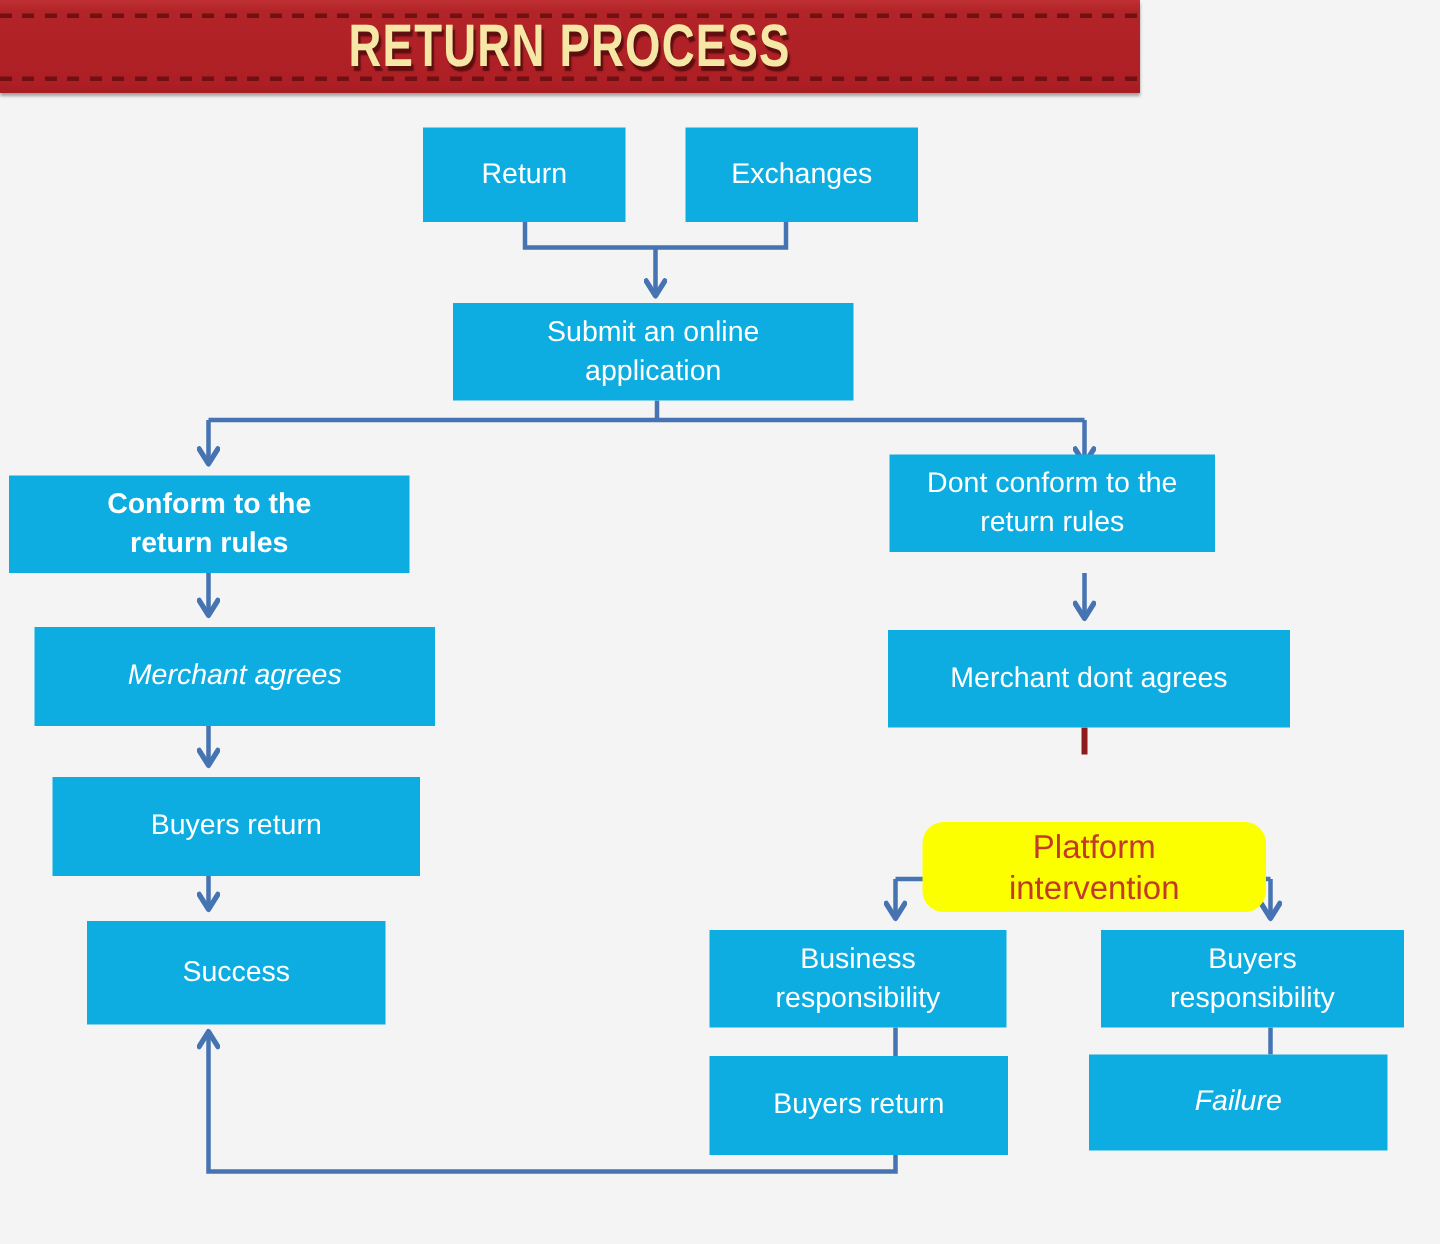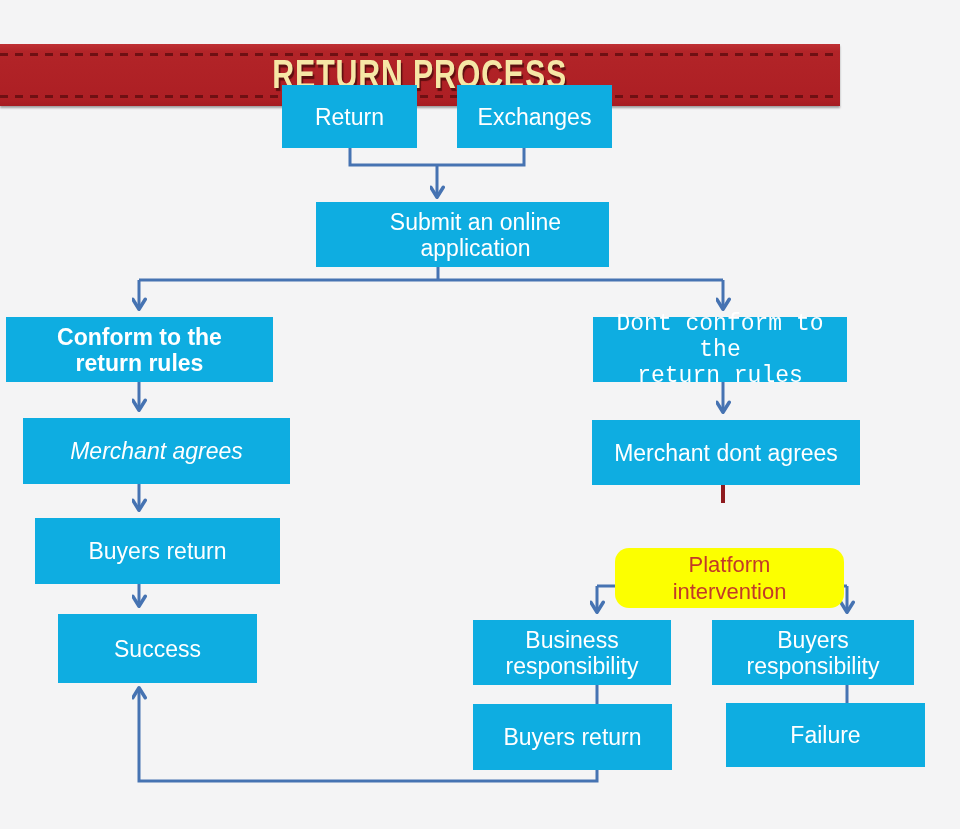--- a/index.html
+++ b/index.html
@@ -15,24 +15,23 @@
     --page-bg:#f4f4f5;
   }
   html,body{margin:0;padding:0;}
   body{
     width:960px;height:829px;position:relative;overflow:hidden;
     background:var(--page-bg);
     font-family:"Liberation Sans", sans-serif;
   }
   
   .banner{
-    position:absolute;left:0;top:0;width:840px;height:62px;
+    position:absolute;left:0;top:0;width:760px;height:62px;
     background:linear-gradient(180deg,#bf3034 0%,var(--banner-bg) 12%,#ad1f24 90%,#a51c21 100%);
     box-shadow:0 2px 2px rgba(0,0,0,0.35);
-    margin-top:44px;
   }
   .banner-dash{
     position:absolute;left:0;width:100%;height:3px;
     background:repeating-linear-gradient(90deg,var(--banner-dash) 0 8px,transparent 8px 15px);
   }
   .banner-dash.top{top:9px;}
   .banner-dash.bottom{bottom:8px;}
   .banner-title{
     position:absolute;left:0;top:0;width:100%;height:62px;
     display:flex;align-items:center;justify-content:center;
@@ -45,41 +44,41 @@
     text-shadow:2px 3px 1px rgba(50,5,5,0.65);
     white-space:nowrap;
   }
   
   svg.connectors{position:absolute;left:0;top:0;z-index:1;}
   
   .node{
     position:absolute;z-index:2;
     background:var(--node-fill);color:var(--node-text);
     display:flex;align-items:center;justify-content:center;
-    text-align:center;font-size:23px;line-height:26px;
+    text-align:center;font-size:19px;line-height:26px;
     white-space:pre-line;
   }
   .node.highlight{
     background:var(--highlight-fill);color:var(--highlight-text);
     border-radius:14px;font-size:22px;line-height:27px;margin-top:45px;
   }
   #n-return{left:282px;top:85px;width:135px;height:63px;}
   #n-exchanges{left:457px;top:85px;width:155px;height:63px;}
-  #n-submit{left:316px;top:202px;width:267px;height:65px;padding-left:26px;}
+  #n-submit{left:302px;top:202px;width:267px;height:65px;}
   #n-conform{left:6px;top:317px;width:267px;height:65px;font-weight:bold;}
-  #n-dont-conform{left:593px;top:317px;width:254px;height:65px;font-family:Liberation Mono, monospace;}
+  #n-dont-conform{left:593px;top:303px;width:217px;height:65px;}
   #n-merchant-agrees{left:23px;top:418px;width:267px;height:66px;font-style:italic;}
   #n-merchant-dont{left:592px;top:420px;width:268px;height:65px;}
   #n-buyers-return-left{left:35px;top:518px;width:245px;height:66px;}
   #n-platform{left:615px;top:503px;width:229px;height:60px;}
   #n-success{left:58px;top:614px;width:199px;height:69px;}
   #n-business-resp{left:473px;top:620px;width:198px;height:65px;}
-  #n-buyers-resp{left:712px;top:620px;width:202px;height:65px;}
+  #n-buyers-resp{left:734px;top:620px;width:202px;height:65px;}
   #n-buyers-return-bottom{left:473px;top:704px;width:199px;height:66px;}
-  #n-failure{left:726px;top:703px;width:199px;height:64px;}
+  #n-failure{left:726px;top:703px;width:199px;height:64px;font-style:italic;}
 </style>
 </head>
 <body>
 
 <div class="banner">
   <div class="banner-dash top"></div>
   <div class="banner-dash bottom"></div>
   <div class="banner-title">
     <span>RETURN PROCESS</span>
   </div>

